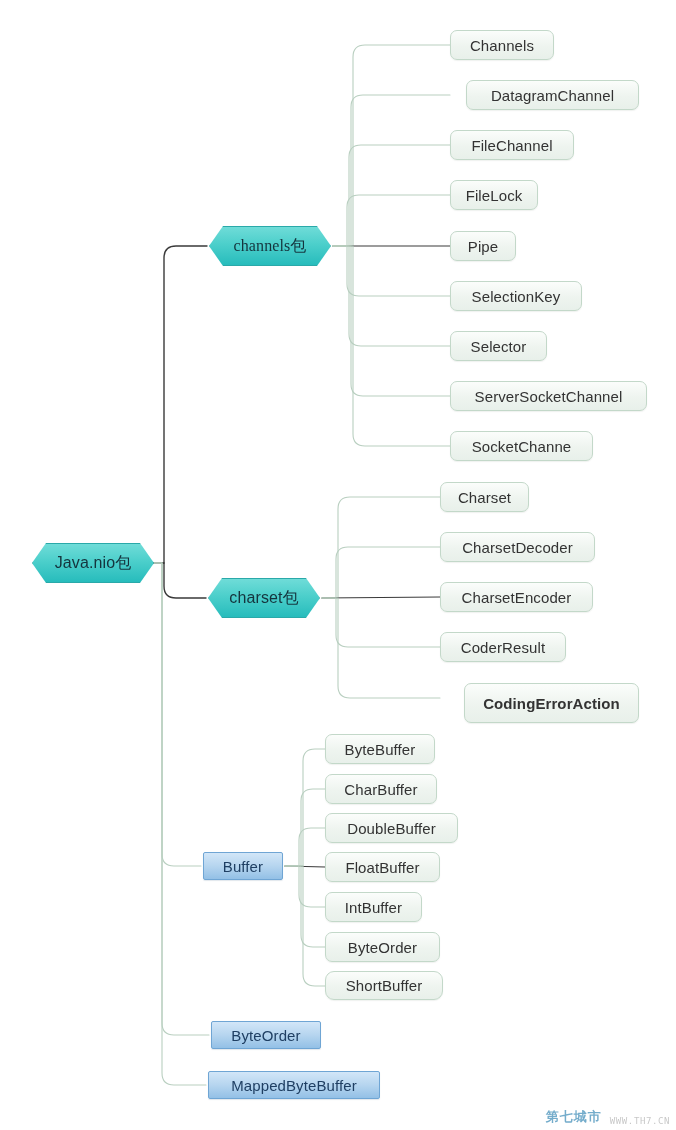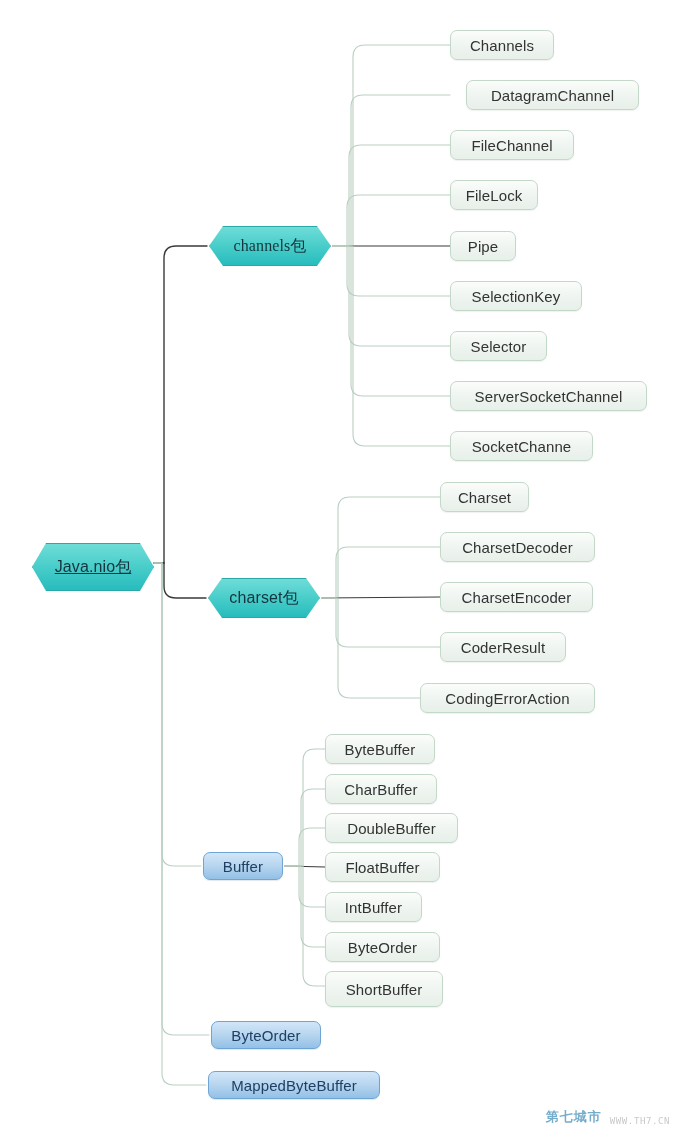--- a/index.html
+++ b/index.html
@@ -48,21 +48,21 @@
     font-size: 15px;
     color: #333333;
     box-shadow: 0 1px 1px rgba(120,140,125,.12);
   }
 
   
   .blue {
     height: 28px;
     padding: 12px 11px;
     border: 1px solid #6fa5d4;
-    border-radius: 7px;
+    border-radius: 2px;
     background: linear-gradient(to bottom, #d2e6f8 0%, #b6d5ef 50%, #93c0e6 100%);
     font-size: 15px;
     color: #1f3f63;
     box-shadow: 0 1px 1px rgba(90,120,150,.18);
   }
 
   
   .hex {
     height: 40px;
     padding: 0 26px;
@@ -126,48 +126,48 @@
       <path d="M 322 598 L 338 598 L 338 686 Q 338 698 350 698 L 440 698" fill="none" stroke="#b9cfc0" stroke-width="1.1" stroke-linecap="round"></path>
       <path d="M 285 866 L 303 866 L 303 761 Q 303 749 315 749 L 325 749" fill="none" stroke="#b9cfc0" stroke-width="1.1" stroke-linecap="round"></path>
       <path d="M 285 866 L 301 866 L 301 801 Q 301 789 313 789 L 325 789" fill="none" stroke="#b9cfc0" stroke-width="1.1" stroke-linecap="round"></path>
       <path d="M 285 866 L 299 866 L 299 840 Q 299 828 311 828 L 325 828" fill="none" stroke="#b9cfc0" stroke-width="1.1" stroke-linecap="round"></path>
       <path d="M 285 866 L 325 867" fill="none" stroke="#3a3a3a" stroke-width="1.2" stroke-linecap="round"></path>
       <path d="M 285 866 L 299 866 L 299 895 Q 299 907 311 907 L 325 907" fill="none" stroke="#b9cfc0" stroke-width="1.1" stroke-linecap="round"></path>
       <path d="M 285 866 L 301 866 L 301 935 Q 301 947 313 947 L 325 947" fill="none" stroke="#b9cfc0" stroke-width="1.1" stroke-linecap="round"></path>
       <path d="M 285 866 L 303 866 L 303 974 Q 303 986 315 986 L 325 986" fill="none" stroke="#b9cfc0" stroke-width="1.1" stroke-linecap="round"></path>
     </svg>
 
-  <div class="node hex root" style="left: 32px; top: 543px; width: 122px; height: 48px; text-decoration: underline;">Java.nio包</div>
+  <div class="node hex root" style="left: 32px; top: 543px; width: 122px; height: 40px;">Java.nio包</div>
 
   <div class="node hex" style="left: 209px; top: 226px; width: 122px; height: 40px; font-family: Liberation Serif, serif;">channels包</div>
   <div class="node leaf" style="left: 450px; top: 30px; width: 104px; height: 30px;">Channels</div>
   <div class="node leaf" style="left: 450px; top: 80px; width: 173px; height: 30px; margin-left: 16px;">DatagramChannel</div>
   <div class="node leaf" style="left: 450px; top: 130px; width: 124px; height: 30px;">FileChannel</div>
   <div class="node leaf" style="left: 450px; top: 180px; width: 88px; height: 30px;">FileLock</div>
   <div class="node leaf" style="left: 450px; top: 231px; width: 66px; height: 30px;">Pipe</div>
   <div class="node leaf" style="left: 450px; top: 281px; width: 132px; height: 30px;">SelectionKey</div>
   <div class="node leaf" style="left: 450px; top: 331px; width: 97px; height: 30px;">Selector</div>
   <div class="node leaf" style="left: 450px; top: 381px; width: 197px; height: 30px;">ServerSocketChannel</div>
   <div class="node leaf" style="left: 450px; top: 431px; width: 143px; height: 30px;">SocketChanne</div>
 
   <div class="node hex" style="left: 208px; top: 578px; width: 112px; height: 40px;">charset包</div>
   <div class="node leaf" style="left: 440px; top: 482px; width: 89px; height: 30px;">Charset</div>
   <div class="node leaf" style="left: 440px; top: 532px; width: 155px; height: 30px;">CharsetDecoder</div>
   <div class="node leaf" style="left: 440px; top: 582px; width: 153px; height: 30px;">CharsetEncoder</div>
   <div class="node leaf" style="left: 440px; top: 632px; width: 126px; height: 30px;">CoderResult</div>
-  <div class="node leaf" style="left: 420px; top: 683px; width: 175px; height: 30px;">CodingErrorAction</div>
+  <div class="node leaf" style="left: 464px; top: 683px; width: 175px; height: 40px; font-weight: bold;">CodingErrorAction</div>
 
   <div class="node blue" style="left: 203px; top: 852px; width: 80px; height: 28px;">Buffer</div>
   <div class="node leaf" style="left: 325px; top: 734px; width: 110px; height: 30px;">ByteBuffer</div>
   <div class="node leaf" style="left: 325px; top: 774px; width: 112px; height: 30px;">CharBuffer</div>
   <div class="node leaf" style="left: 325px; top: 813px; width: 133px; height: 30px;">DoubleBuffer</div>
   <div class="node leaf" style="left: 325px; top: 852px; width: 115px; height: 30px;">FloatBuffer</div>
   <div class="node leaf" style="left: 325px; top: 892px; width: 97px; height: 30px;">IntBuffer</div>
   <div class="node leaf" style="left: 325px; top: 932px; width: 115px; height: 30px;">ByteOrder</div>
-  <div class="node leaf" style="left: 325px; top: 971px; width: 118px; height: 36px;">ShortBuffer</div>
+  <div class="node leaf" style="left: 325px; top: 971px; width: 118px; height: 29px; border-radius: 9px;">ShortBuffer</div>
 
   <div class="node blue" style="left: 211px; top: 1021px; width: 110px; height: 28px;">ByteOrder</div>
   <div class="node blue" style="left: 208px; top: 1071px; width: 172px; height: 28px;">MappedByteBuffer</div>
 
   <div id="watermark">
     <span class="wm-cn">第七城市</span>
     <span class="wm-url">WWW.TH7.CN</span>
   </div>
 
 </div>

